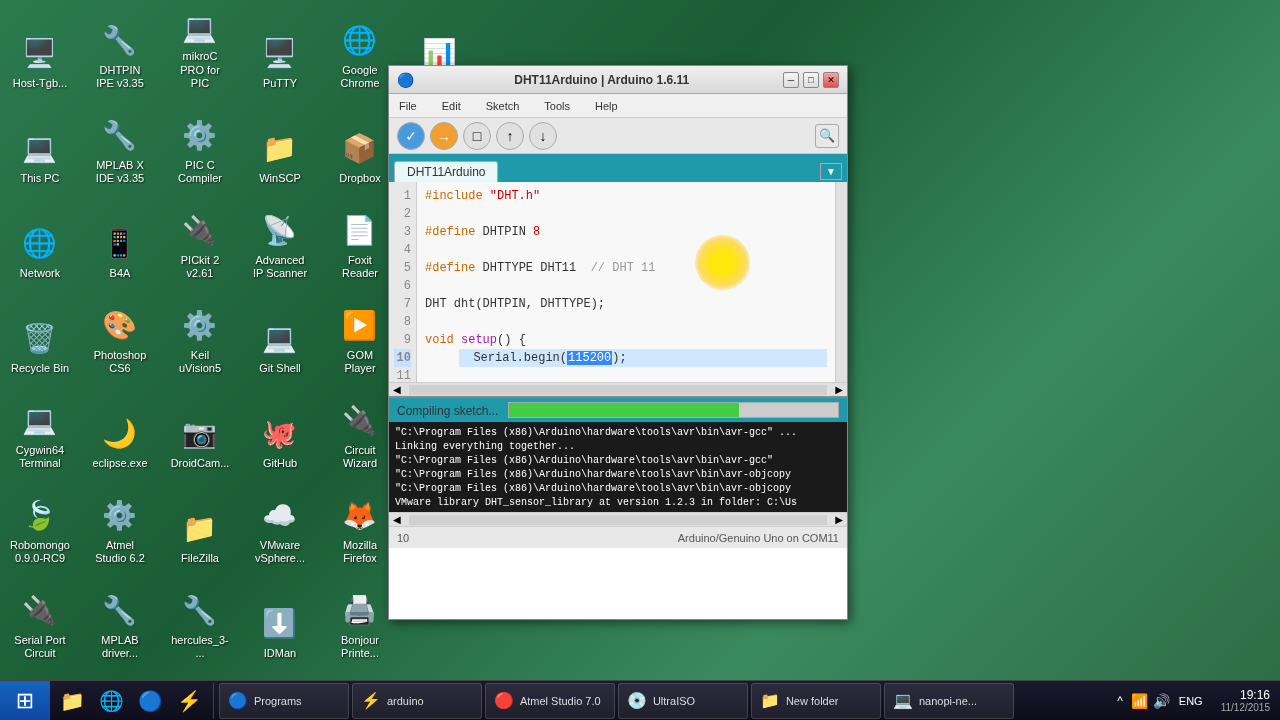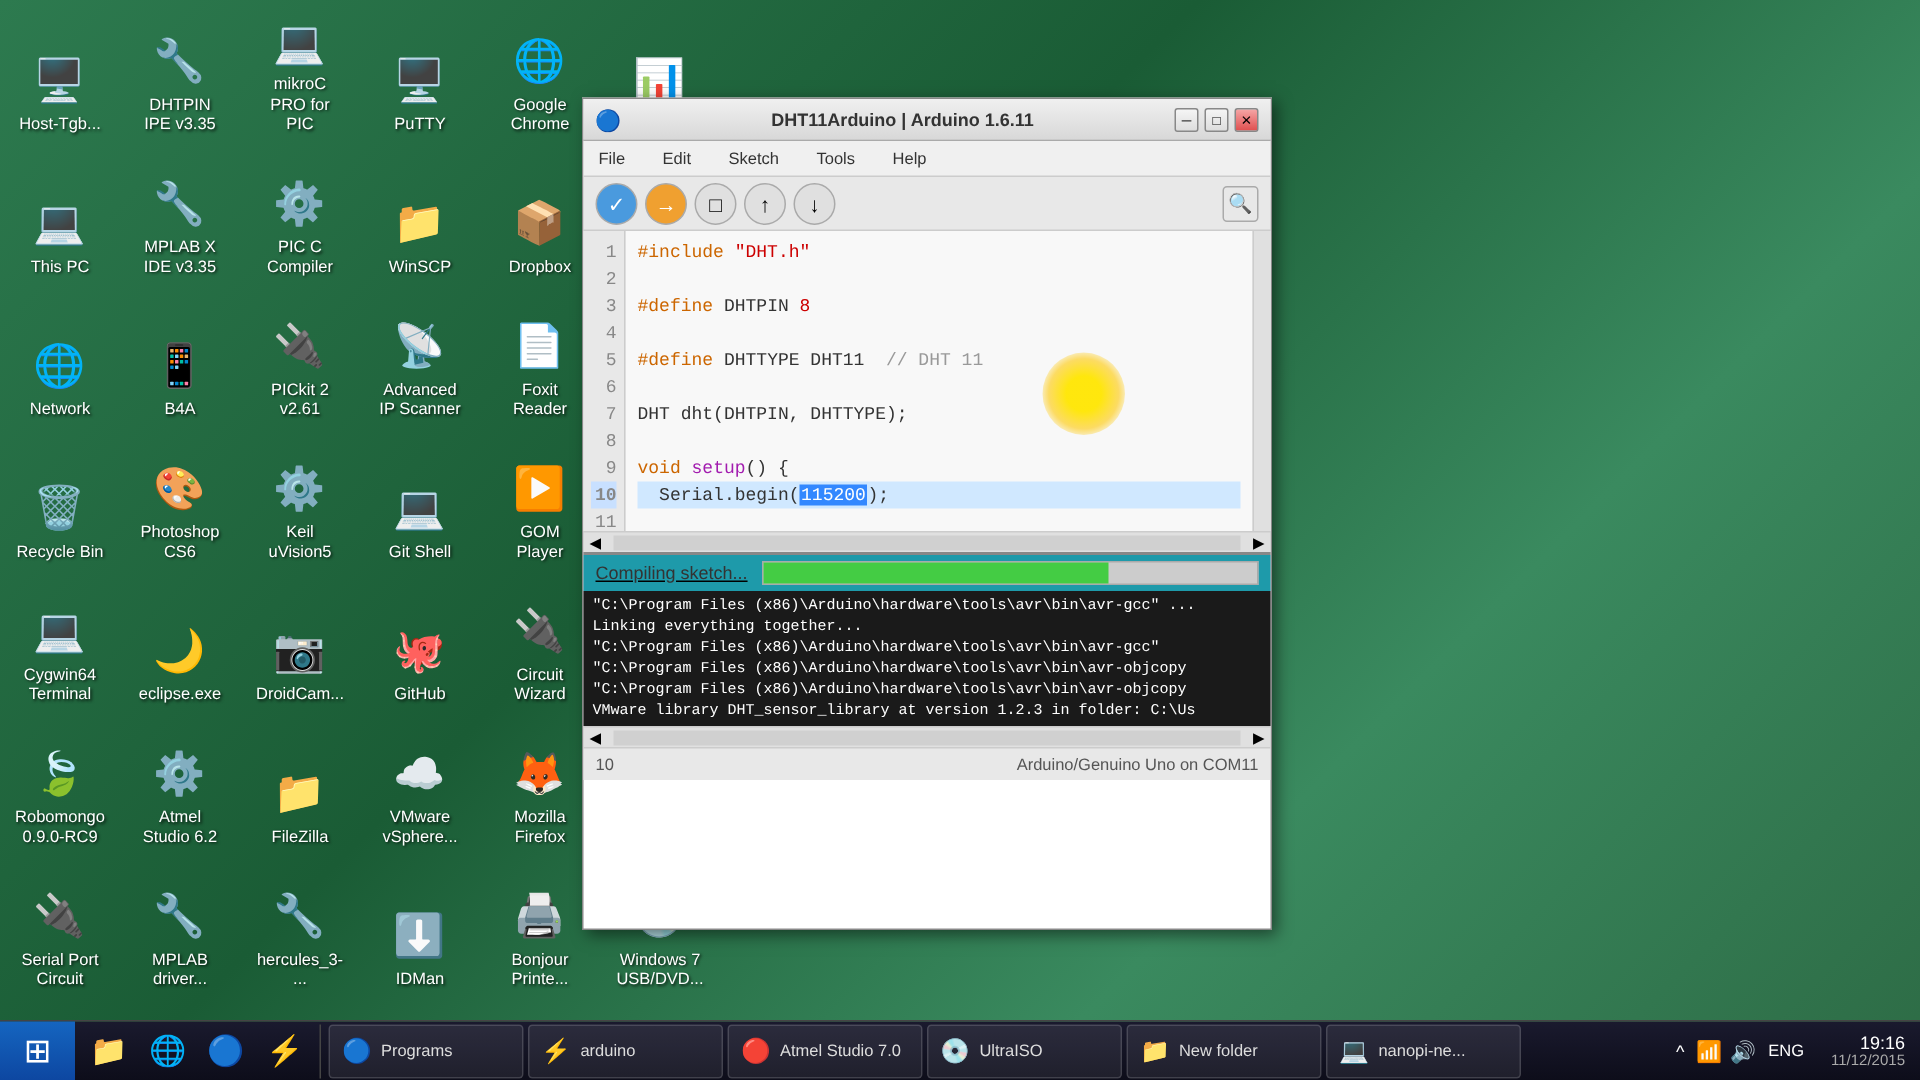--- a/index.html
+++ b/index.html
@@ -213,20 +213,21 @@
     }
     .code-area {
       flex: 1;
       padding: 5px 8px;
       line-height: 1.5;
       overflow: hidden;
       color: #333;
     }
     .line-highlight {
       background: #d0e8ff;
+      margin-left: 34px;
     }
 
     
     .kw-include { color: #cc6600; }
     .kw-define { color: #cc6600; }
     .kw-func { color: #a21caf; }
     .kw-comment { color: #999999; }
     .kw-string { color: #cc0000; }
     .kw-number { color: #cc0000; }
     .kw-selected { background: #3388ff; color: white; padding: 0 1px; }
@@ -242,23 +243,22 @@
     .arduino-status {
       height: 130px;
       border-top: 2px solid #888;
       display: flex;
       flex-direction: column;
     }
     .compile-bar {
       background: #1e9aaa;
       padding: 4px 8px;
       display: flex;
-      align-items: center;
+      align-items: flex-end;
       gap: 10px;
-      text-decoration: underline;
     }
     .compile-text {
       font-size: 12px;
       color: #333;
     }
     .progress-bar-outer {
       flex: 1;
       height: 16px;
       background: #ccc;
       border: 1px solid #aaa;
@@ -573,24 +573,20 @@
       <div class="icon-label">hercules_3-...</div>
     </div>
     <div class="desktop-icon">
       <div class="icon-img">⬇️</div>
       <div class="icon-label">IDMan</div>
     </div>
     <div class="desktop-icon">
       <div class="icon-img">🖨️</div>
       <div class="icon-label">Bonjour Printe...</div>
     </div>
-    <div class="desktop-icon">
-      <div class="icon-img">💿</div>
-      <div class="icon-label">Windows 7 USB/DVD...</div>
-    </div>
   </div>
 
   <div class="arduino-window">
 
     <div class="window-titlebar">
       <span style="font-size:14px; margin-right:6px;">🔵</span>
       <span class="window-title">DHT11Arduino | Arduino 1.6.11</span>
       <div class="window-controls">
         <div class="win-btn">─</div>
         <div class="win-btn">□</div>
@@ -608,20 +604,24 @@
 
     <div class="arduino-toolbar">
       <div class="toolbar-btn verify" title="Verify">✓</div>
       <div class="toolbar-btn upload" title="Upload">→</div>
       <div class="toolbar-btn other" title="New">□</div>
       <div class="toolbar-btn other" title="Open">↑</div>
       <div class="toolbar-btn other" title="Save">↓</div>
       <div class="toolbar-search">🔍</div>
     </div>
 
+    <div class="arduino-tabs">
+      <div class="arduino-tab">DHT11Arduino</div>
+      <div class="tab-dropdown">▼</div>
+    </div>
 
     <div class="arduino-editor" style="height:200px; min-height:0; max-height:200px;">
       <div class="line-numbers">
         <div>1</div>
           <div>2</div>
           <div>3</div>
           <div>4</div>
           <div>5</div>
         <div>6</div>
           <div>7</div>

